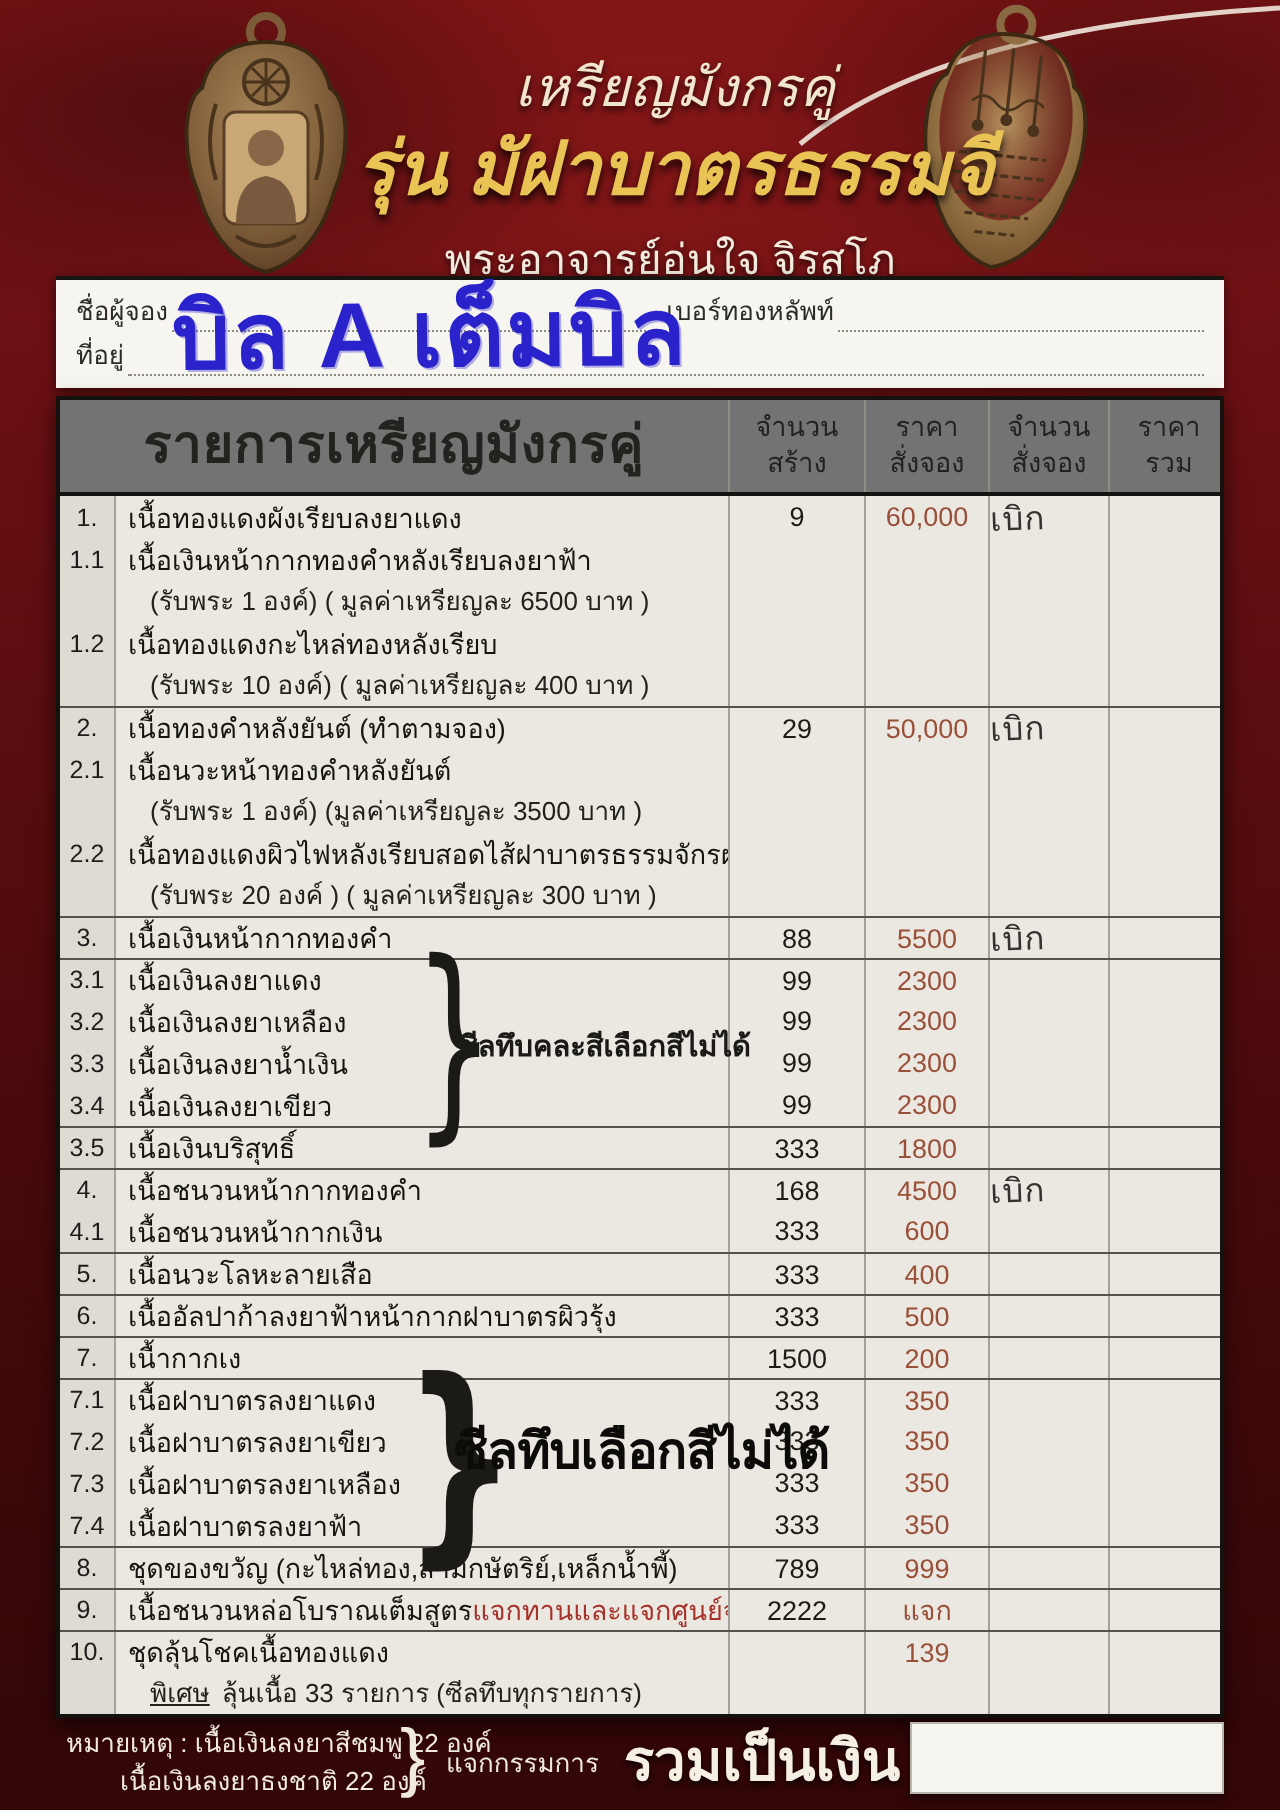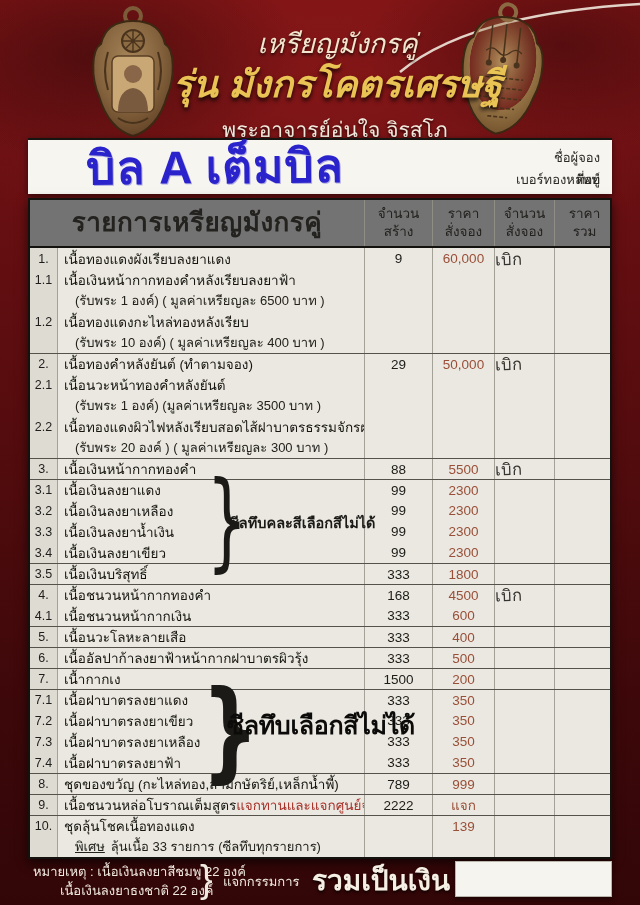--- a/index.html
+++ b/index.html
@@ -21,21 +21,21 @@
     font-size:37px; font-style:italic; font-weight:700; color:#e9c353; text-shadow:0 3px 4px rgba(0,0,0,.8); }
   .title3 { position:absolute; left:185px; top:101px; width:300px; text-align:center;
     font-size:21px; font-weight:400; color:#f2ecdf; text-shadow:0 2px 3px rgba(0,0,0,.7);margin-top:12px; }
   .medal { position:absolute; }
   .medal-left  { left:78px; top:4px; }
   .medal-right { left:446px; top:0px; transform:rotate(6deg); }
   
   .formbox { position:absolute; left:28px; top:138px; width:584px; height:56px;
     background:#f7f5ef; border-top:2px solid #171512; box-shadow:0 2px 6px rgba(0,0,0,.55);
     padding:7px 10px 6px 10px; display:flex; flex-direction:column; justify-content:space-between; }
-  .fline { display:flex; align-items:flex-end; height:19px;flex-direction:column; }
+  .fline { display:flex; align-items:flex-end; height:19px; }
   .flabel { font-size:13px; color:#2b2a26; white-space:nowrap; padding-right:2px; }
   .dots { flex:1; border-bottom:1.6px dotted #8e8c82; height:15px; }
   .dots.mid { flex:1.35; }
   .handblue { position:absolute; left:86px; top:130px; font-size:46px; font-weight:800;
     color:#2a23cb; letter-spacing:1px; transform:rotate(-.6deg); text-shadow:1px 1px 0 rgba(42,35,203,.35); z-index:5; }
   
   .table { position:absolute; left:28px; top:198px; width:584px; background:#eae8e1;
     border:2px solid #14120f; box-shadow:0 4px 10px rgba(0,0,0,.6); }
   .thead { display:grid; grid-template-columns:27px 307px 68px 62px 60px 60px;
     height:48px; background:#737373; border-bottom:2px solid #14120f; }
@@ -110,21 +110,21 @@
     <path d="M56,17 C37,17 27,26 24,40 C14,46 14,76 22,94 C28,116 41,130 56,134 C71,130 84,116 90,94 C98,76 98,46 88,40 C85,26 75,17 56,17 Z" fill="url(#brass)" stroke="#3c2813" stroke-width="2"></path>
     <path d="M42,26 L42,62 M56,24 L56,58 M70,26 L70,62" stroke="#4a331c" stroke-width="1.6"></path>
     <circle cx="42" cy="64" r="3" fill="#4a331c"></circle>
       <circle cx="56" cy="60" r="3" fill="#4a331c"></circle>
       <circle cx="70" cy="64" r="3" fill="#4a331c"></circle>
     <path d="M38,52 Q44,46 50,52 Q56,58 62,52 Q68,46 74,52" stroke="#4a331c" stroke-width="1.3" fill="none"></path>
     <path d="M34,78 H78 M32,88 H80 M34,98 H78 M40,108 H72 M46,117 H66" stroke="#4a331c" stroke-width="1.6" stroke-dasharray="4 2"></path>
   </svg>
 
   <div class="title1">เหรียญมังกรคู่</div>
-  <div class="title2">รุ่น มังกรโคตรเศรษฐี</div>
+  <div class="title2">รุ่น มัฝาบาตรธรรมจี</div>
   <div class="title3">พระอาจารย์อุ่นใจ จิรสุโภ</div>
 
   <div class="formbox">
     <div class="fline">
       <span class="flabel">ชื่อผู้จอง</span>
       <span class="dots mid"></span>
       <span class="flabel">เบอร์ทองหลัพท์</span>
       <span class="dots"></span>
     </div>
     <div class="fline">

